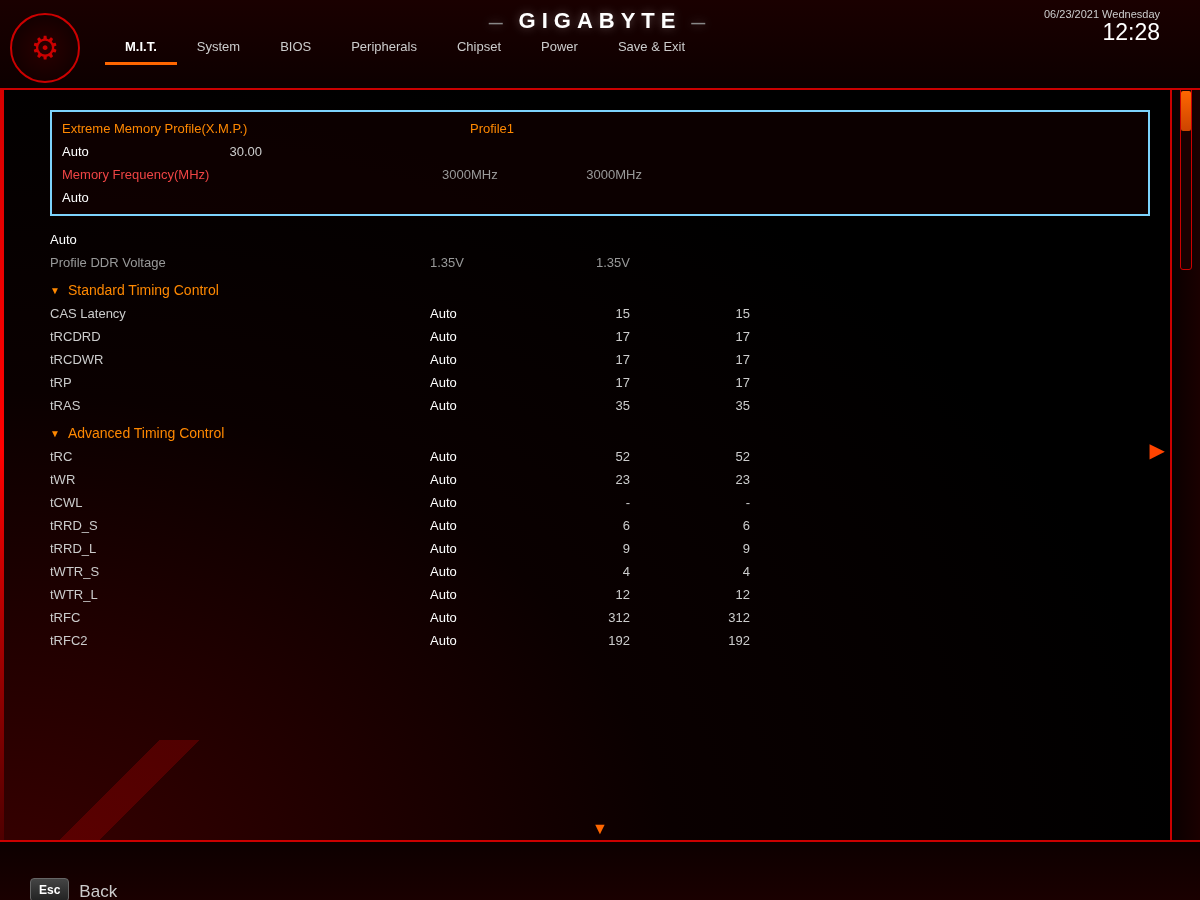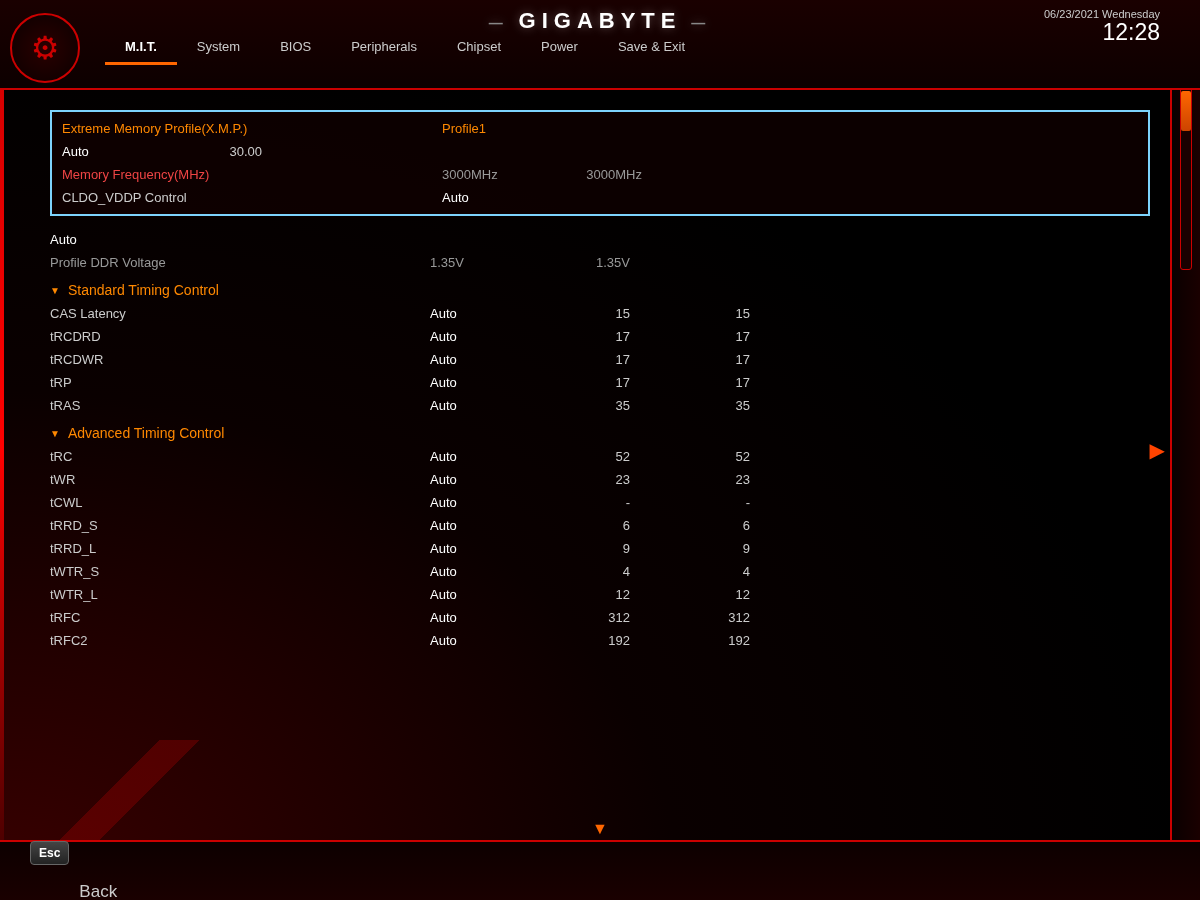--- a/index.html
+++ b/index.html
@@ -269,21 +269,21 @@
       background: linear-gradient(to top, #1a0000, #0d0000);
       border-top: 2px solid #cc0000;
       display: flex;
       align-items: center;
       padding: 0 30px;
       z-index: 10;
     }
 
     .esc-button {
       display: flex;
-      align-items: flex-start;
+      align-items: flex-end;
       gap: 10px;
       cursor: pointer;
     }
 
     .esc-key {
       background: linear-gradient(to bottom, #444, #222);
       border: 1px solid #666;
       border-radius: 4px;
       padding: 4px 8px;
       color: #ffffff;
@@ -360,34 +360,33 @@
     </span>
     <span class="time-text">12:28</span>
   </div>
 </div>
 
 <div class="main-content">
 
   <div class="xmp-section">
     <div class="setting-row">
       <div class="setting-name orange">Extreme Memory Profile(X.M.P.)</div>
-      <div class="setting-value" style="color:#ff8800;">Profile1</div>
+      <div class="setting-value" style="color:#ff8800;margin-left:28px;">Profile1</div>
       <div class="setting-value2"></div>
     </div>
     <div class="setting-row">
       <div class="setting-value">Auto</div>
       <div class="setting-value2">30.00</div>
     </div>
     <div class="setting-row">
       <div class="setting-name" style="color:#ef4444;">Memory Frequency(MHz)</div>
       <div class="setting-value" style="color:#999;">3000MHz</div>
       <div class="setting-value2" style="color:#999;">3000MHz</div>
     </div>
     <div class="setting-row">
-      <div class="setting-name">CLDO_VDDP Control</div>
       <div class="setting-value">Auto</div>
       <div class="setting-value2"></div>
     </div>
   </div>
 
   <div class="setting-row">
     <div class="setting-value">Auto</div>
     <div class="setting-value2"></div>
   </div>
   <div class="setting-row">

